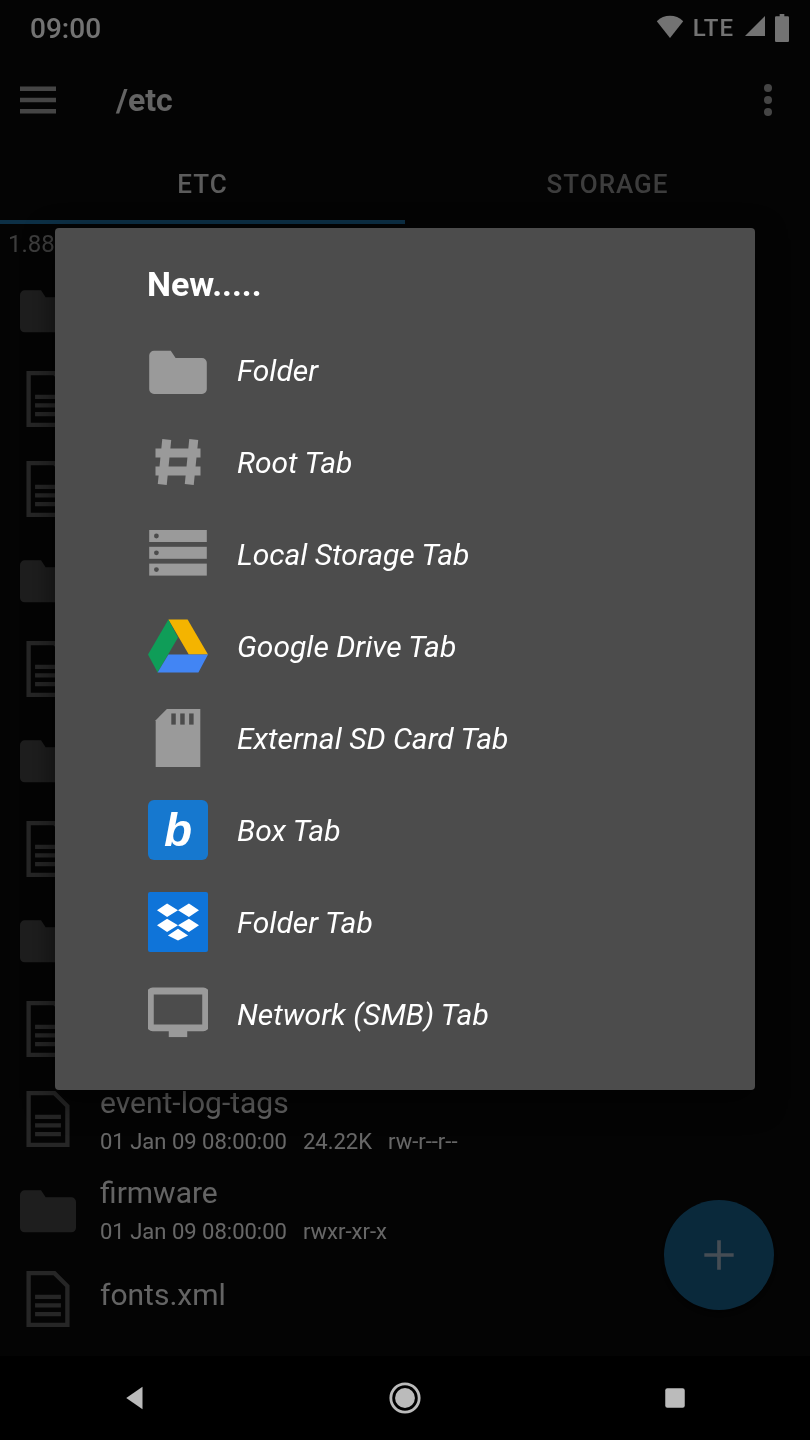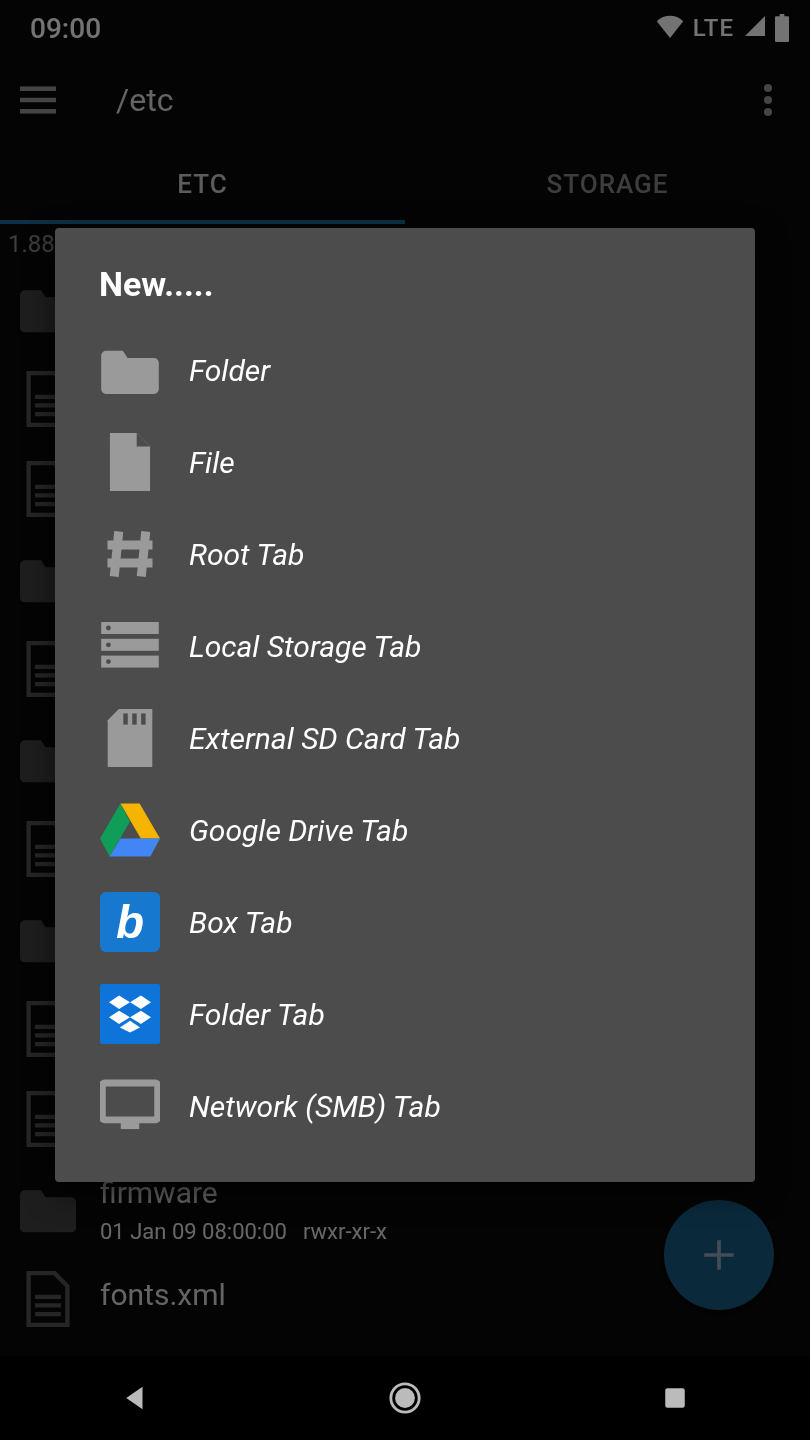--- a/index.html
+++ b/index.html
@@ -9,21 +9,21 @@
   
   .status-bar { height: 56px; display: flex; align-items: center; justify-content: space-between; padding: 0 20px; color: #fff; font-size: 28px; font-weight: 500; }
   .status-left { display: flex; align-items: center; margin-left: 10px;}
   .status-right { display: flex; align-items: flex-start; gap: 6px; }
   .status-right span { display:inline-flex; align-items:center;}
   .lte { font-size: 24px; font-weight: 500; letter-spacing: 1px; margin: 0 2px;}
 
   
   .app-bar { height: 88px; display: flex; align-items: center; padding: 0 18px; color: #ccc; }
   .hamburger { width: 40px; height: 40px; display:flex; align-items:center; justify-content:center; margin-right: 58px; }
-  .app-title { font-size: 32px; color: #ddd; font-weight: 400;}
+  .app-title { font-size: 32px; color: #ddd; font-weight: 700;}
   .app-bar-spacer { flex: 1; }
   .overflow-dots { width: 40px; height: 40px; display:flex; align-items:center; justify-content:center; margin-right: 4px;}
 
   
   .tabs { height: 80px; display: flex; }
   .tab { flex: 1; display:flex; align-items:center; justify-content:center; font-size: 26px; font-weight: 500; letter-spacing: 1px; color: #888; position: relative;}
   .tab.active { color: #ccc; }
   .tab.active::after { content:""; position:absolute; left:0; right:0; bottom:0; height:4px; background:#1e6a9c; }
 
   
@@ -36,21 +36,21 @@
   .file-meta { color: #e5e5e5; font-size: 22px; display:flex; gap: 16px; margin-top:9px;}
 
   
   .fab { position:absolute; right: 36px; bottom: 130px; width: 110px; height:110px; border-radius:55px; background:#185b84; display:flex; align-items:center; justify-content:center; box-shadow: 0 4px 10px rgba(0,0,0,0.5);}
   .fab svg { width: 44px; height:44px; }
 
   
   .scrim { position:absolute; inset:0; background: rgba(0,0,0,0.55); }
 
   
-  .dialog { position:absolute; left:55px; right:55px; top:228px; background:#4c4c4c; border-radius: 4px; padding-bottom: 30px; box-shadow: 0 10px 30px rgba(0,0,0,0.6);}
+  .dialog { position:absolute; left:55px; right:55px; top:228px; background:#4c4c4c; border-radius: 4px; padding-bottom: 30px; box-shadow: 0 10px 30px rgba(0,0,0,0.6); padding-left: 48px;}
   .dialog-title { color:#fff; font-size: 34px; font-weight:700; padding: 36px 44px 20px;}
   .dialog-item { display:flex; align-items:center; height: 92px; padding: 0 44px; font-style: italic; }
   .dialog-item-icon { width: 62px; height: 62px; display:flex; align-items:center; justify-content:center; margin-right: 28px;}
   .dialog-item-label { color:#fff; font-size: 30px; }
 
   
   .nav-bar { position:absolute; left:0; right:0; bottom:0; height: 84px; background:#000; display:flex; align-items:center; justify-content:space-around;}
   .nav-btn { width: 60px; height:60px; display:flex; align-items:center; justify-content:center;}
   .box-logo { width:60px; height:60px; background:#1678cf; border-radius:6px; display:flex; align-items:center; justify-content:center; color:#fff; font-size:46px; font-weight:700; font-family: Arial;}
   .dropbox-logo { width:60px; height:60px; background:#0f74d9; border-radius:2px; display:flex; align-items:center; justify-content:center;}
@@ -269,29 +269,20 @@
         <div class="dialog-item">
           <div class="dialog-item-icon">
             <svg width="58" height="48" viewBox="0 0 24 20">
               <path fill="#9a9a9a" d="M2 2h7l2 3h11a2 2 0 0 1 2 2v11a2 2 0 0 1-2 2H2a2 2 0 0 1-2-2V4a2 2 0 0 1 2-2z"></path>
             </svg>
           </div>
           <div class="dialog-item-label">Folder</div>
         </div>
         <div class="dialog-item">
           <div class="dialog-item-icon">
-            <svg width="46" height="58" viewBox="0 0 20 26">
-              <path fill="#9a9a9a" d="M1 0h12l6 6v20H1z"></path>
-              <path fill="#4c4c4c" d="M13 0v6h6z"></path>
-            </svg>
-          </div>
-          <div class="dialog-item-label">File</div>
-        </div>
-        <div class="dialog-item">
-          <div class="dialog-item-icon">
             <svg width="54" height="54" viewBox="0 0 24 24">
               <path stroke="#9a9a9a" stroke-width="4" fill="none" d="M7 2L5 22M19 2L17 22M2 8h20M2 16h20"></path>
             </svg>
           </div>
           <div class="dialog-item-label">Root Tab</div>
         </div>
         <div class="dialog-item">
           <div class="dialog-item-icon">
             <svg width="58" height="48" viewBox="0 0 24 20">
               <rect x="0" y="0" width="24" height="5" fill="#9a9a9a"></rect>
@@ -299,41 +290,41 @@
               <rect x="0" y="14" width="24" height="5" fill="#9a9a9a"></rect>
               <circle cx="3" cy="2.5" r="1" fill="#4c4c4c"></circle>
               <circle cx="3" cy="9.5" r="1" fill="#4c4c4c"></circle>
               <circle cx="3" cy="16.5" r="1" fill="#4c4c4c"></circle>
             </svg>
           </div>
           <div class="dialog-item-label">Local Storage Tab</div>
         </div>
         <div class="dialog-item">
           <div class="dialog-item-icon">
+            <svg width="60" height="54" viewBox="0 0 100 88">
+              <path fill="#f4b400" d="M34 0h32l34 58H68z"></path>
+              <path fill="#0f9d58" d="M34 0L0 58l16 30 34-58z"></path>
+              <path fill="#4285f4" d="M100 58l-16 30H16l18-30z"></path>
+            </svg>
+          </div>
+          <div class="dialog-item-label">Google Drive Tab</div>
+        </div>
+        <div class="dialog-item">
+          <div class="dialog-item-icon">
             <svg width="48" height="58" viewBox="0 0 20 26">
               <path fill="#9a9a9a" d="M5 0h15v26H0V5z"></path>
               <rect x="7" y="2" width="2" height="5" fill="#4c4c4c"></rect>
               <rect x="11" y="2" width="2" height="5" fill="#4c4c4c"></rect>
               <rect x="15" y="2" width="2" height="5" fill="#4c4c4c"></rect>
             </svg>
           </div>
           <div class="dialog-item-label">External SD Card Tab</div>
         </div>
         <div class="dialog-item">
           <div class="dialog-item-icon">
-            <svg width="60" height="54" viewBox="0 0 100 88">
-              <path fill="#f4b400" d="M34 0h32l34 58H68z"></path>
-              <path fill="#0f9d58" d="M34 0L0 58l16 30 34-58z"></path>
-              <path fill="#4285f4" d="M100 58l-16 30H16l18-30z"></path>
-            </svg>
-          </div>
-          <div class="dialog-item-label">Google Drive Tab</div>
-        </div>
-        <div class="dialog-item">
-          <div class="dialog-item-icon">
             <div class="box-logo">b</div>
           </div>
           <div class="dialog-item-label">Box Tab</div>
         </div>
         <div class="dialog-item">
           <div class="dialog-item-icon">
             <div class="dropbox-logo">
               <svg width="42" height="38" viewBox="0 0 50 44">
                 <path fill="#fff" d="M12 0L25 8 12 16 0 8zM38 0L50 8 38 16 25 8zM12 18L25 26 12 34 0 26zM38 18L50 26 38 34 25 26zM25 30l12 8-12 6-12-6z"></path>
               </svg>

